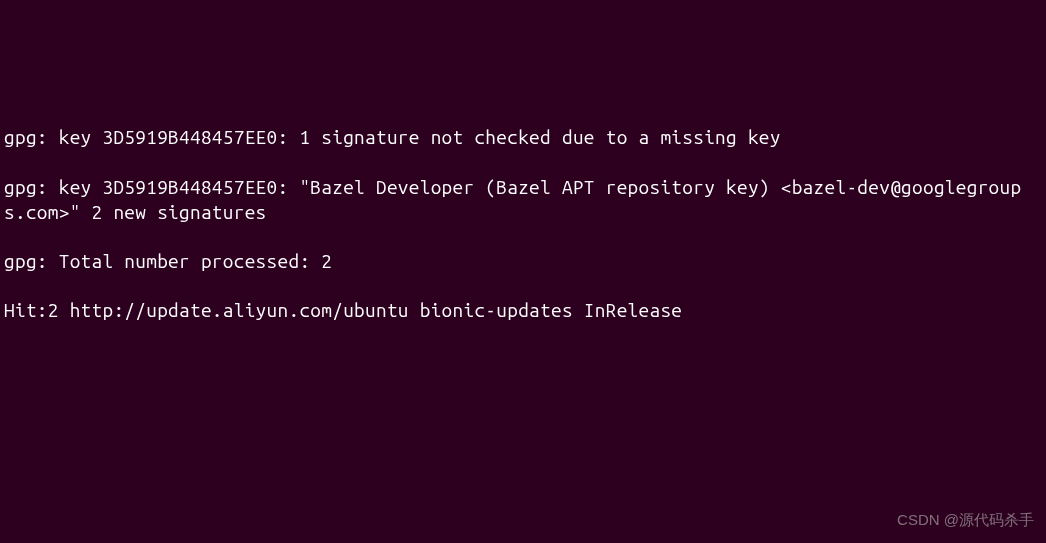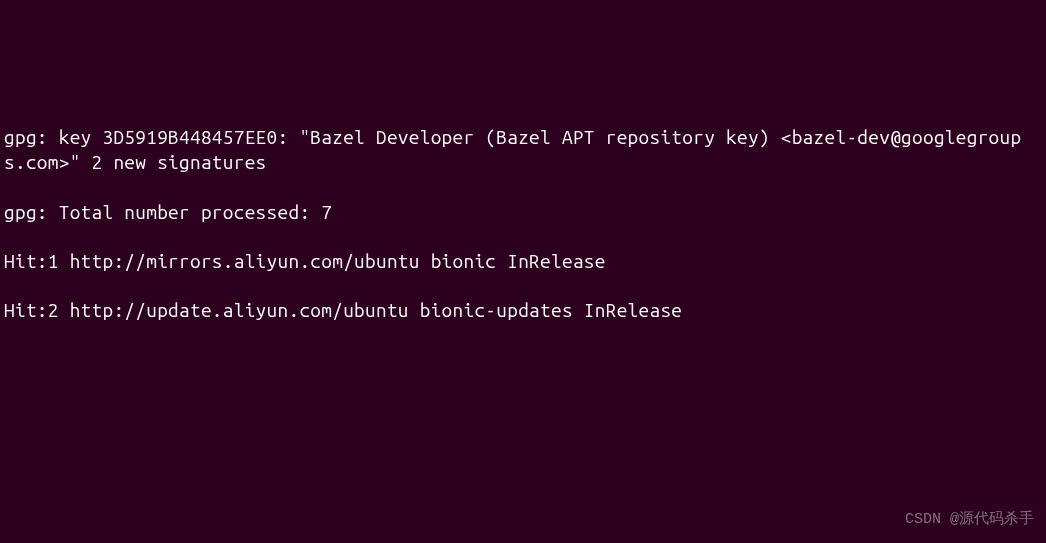--- a/index.html
+++ b/index.html
@@ -26,33 +26,33 @@
     }
     .line {
       display: block;
     }
     .watermark {
       position: absolute;
       right: 12px;
       bottom: 14px;
       color: rgba(200, 200, 200, 0.55);
       font-size: 15px;
-      font-family: Liberation Mono, monospace;
+      font-family: Liberation Sans, sans-serif;
       letter-spacing: 0;
     }
   </style>
 </head>
 <body>
 
 
 
 <div class="terminal">
+<span class="line">gpg: key 3D5919B448457EE0: 1 signature not checked due to a missing key</span>
 <span class="line">gpg: key 3D5919B448457EE0: "Bazel Developer (Bazel APT repository key) &lt;bazel-dev@googlegroups.com&gt;" 2 new signatures</span>
-<span class="line">gpg: Total number processed: 7</span>
-<span class="line">Hit:1 http://mirrors.aliyun.com/ubuntu bionic InRelease</span>
+<span class="line">gpg: Total number processed: 2</span>
 <span class="line">Hit:2 http://update.aliyun.com/ubuntu bionic-updates InRelease</span>
 
 
 
 
 
 
 
 
 

